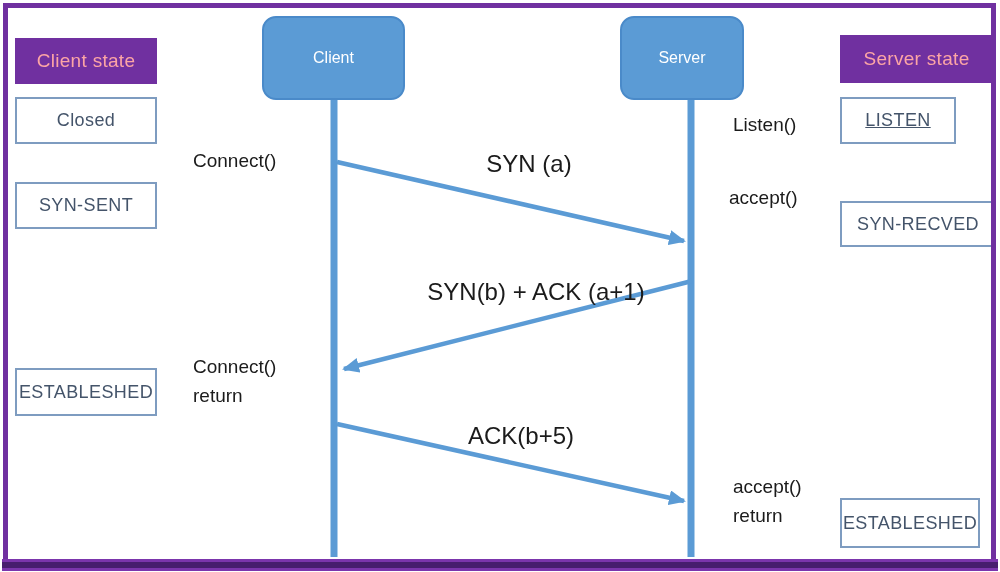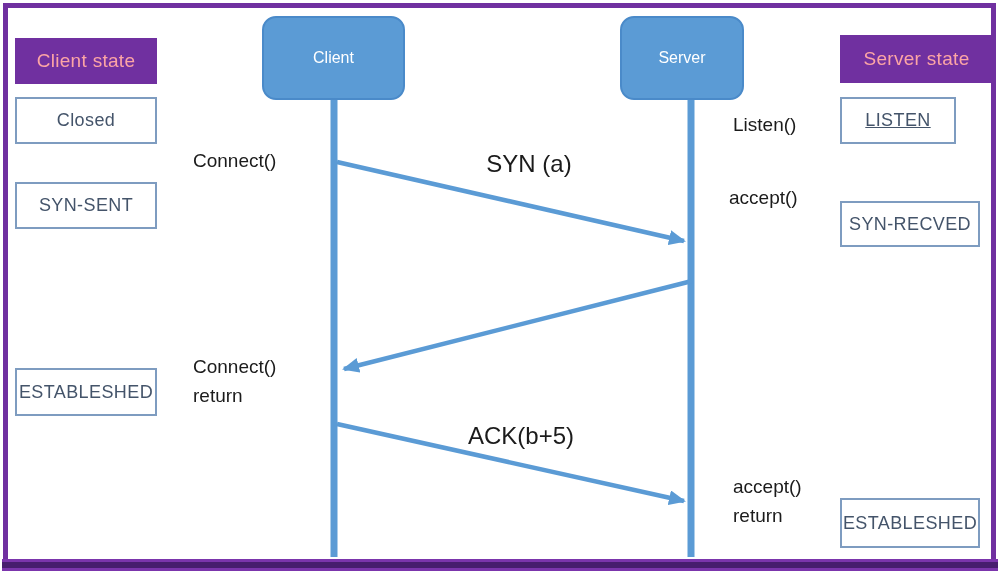--- a/index.html
+++ b/index.html
@@ -75,33 +75,34 @@
   <div class="state-box" style="left:15px;top:368px;width:142px;height:48px;">
     <span>ESTABLESHED</span>
   </div>
 
   <div class="purple-box" style="left:840px;top:35px;width:153px;height:48px;">
     <span>Server state</span>
   </div>
   <div class="state-box" style="left:840px;top:97px;width:116px;height:47px;text-decoration:underline;">
     <span>LISTEN</span>
   </div>
-  <div class="state-box" style="left:840px;top:201px;width:140px;height:46px;">
+  <div class="state-box" style="left:840px;top:201px;width:156px;height:46px;">
     <span>SYN-RECVED</span>
   </div>
   <div class="state-box" style="left:840px;top:498px;width:140px;height:50px;">
     <span>ESTABLESHED</span>
   </div>
 
   <div class="evt" style="left:193px;top:146px;">Connect()</div>
   <div class="evt" style="left:733px;top:110px;text-align:right;">Listen()</div>
   <div class="evt" style="left:729px;top:183px;">accept()</div>
   <div class="evt" style="left:193px;top:352px;">Connect()
 return</div>
   <div class="evt" style="left:733px;top:472px;">accept()
 return</div>
 
   <div class="msg" style="left:444px;top:150px;width:170px;">SYN (a)</div>
+  <div class="msg" style="left:424px;top:278px;width:224px;">SYN(b) + ACK (a+1)</div>
   <div class="msg" style="left:451px;top:422px;width:140px;">ACK(b+5)</div>
 
   <div class="frame-border"></div>
   <div class="bottom-bar"></div>
 </div>
 
 </body></html>

